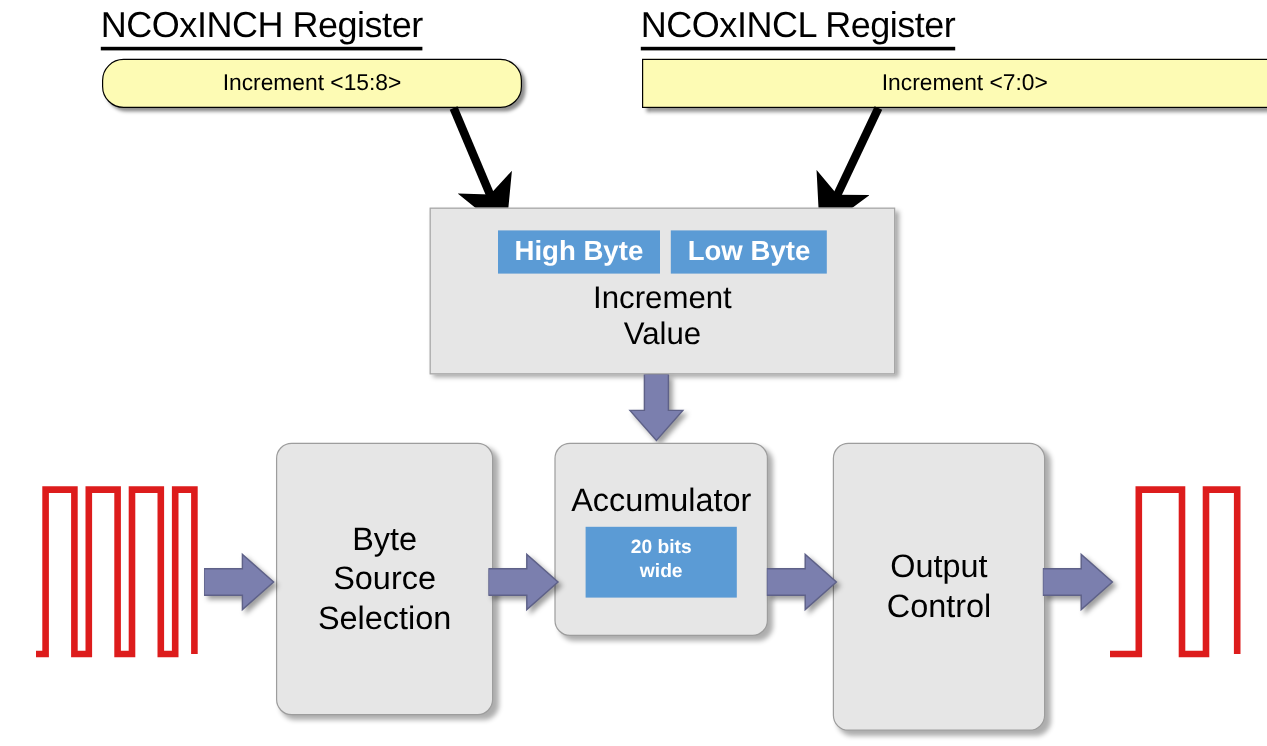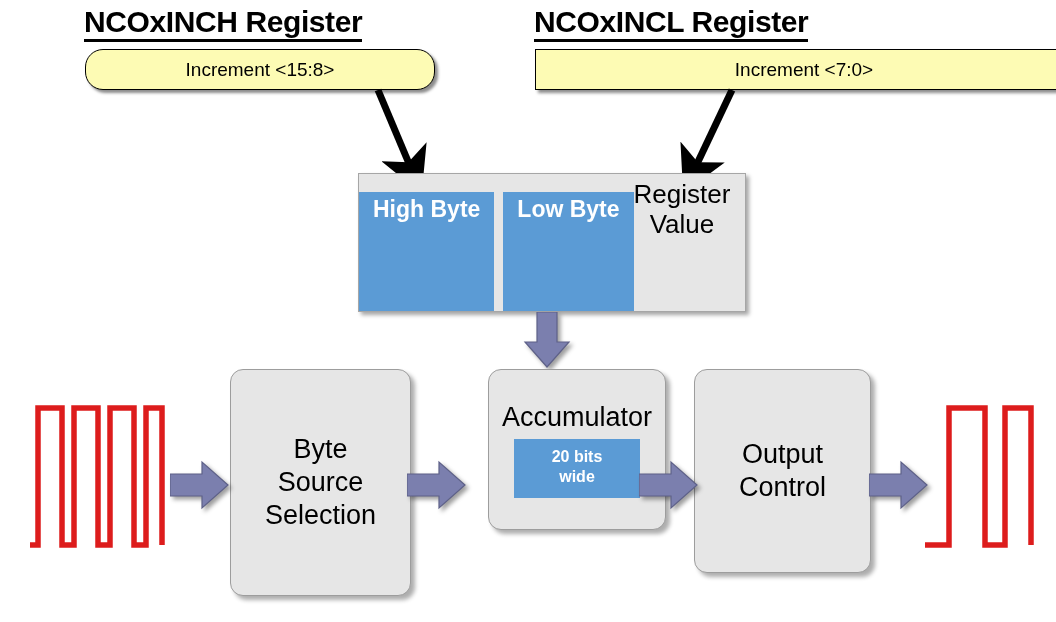--- a/index.html
+++ b/index.html
@@ -14,21 +14,21 @@
     position: relative;
     width: 1056px;
     height: 622px;
     background: #ffffff;
     overflow: hidden;
   }
 
   
   .reg-title {
     position: absolute;
-    font-weight: bold;
+    font-weight: normal;
     font-size: 30px;
     color: #000000;
     letter-spacing: -0.4px;
     white-space: nowrap;
     border-bottom: 3px solid #000000;
     padding-bottom: 1px;
     line-height: 1.05;
   }
 
   
@@ -49,21 +49,22 @@
   }
 
   
   .incval-box {
     position: absolute;
     background: #E6E6E6;
     border: 1.5px solid #A6A6A6;
     box-shadow: 3px 3px 4px rgba(0,0,0,0.35);
     box-sizing: border-box;
     display: flex;
-    flex-direction: row;
+    flex-direction: column;
+    align-items: center;
   }
   .byte-row {
     display: flex;
     gap: 9px;
     margin-top: 18px;
   }
   .byte-chip {
     background: #5B9BD5;
     color: #ffffff;
     font-weight: bold;
@@ -168,46 +169,46 @@
     </defs>
     <line x1="82" y1="2" x2="46" y2="78" stroke="#000000" stroke-width="7" marker-end="url(#blkArrowL)"></line>
   </svg>
 
   <div class="incval-box" style="left:358px; top:173px; width:388px; height:139px;">
     <div class="byte-row">
       <span class="byte-chip">High Byte</span>
       <span class="byte-chip">Low Byte</span>
     </div>
     <div class="incval-text">
-      <div>Register</div>
+      <div>Increment</div>
       <div>Value</div>
     </div>
   </div>
 
   <svg class="parrow" style="left:522px; top:312px;" width="60" height="60" viewBox="0 0 60 60">
     <polygon points="20,0 20,30 8,30 30,55 52,30 40,30 40,0" transform="translate(-5,0)" fill="#7B7FAE" stroke="#5E6188" stroke-width="1.2"></polygon>
   </svg>
 
   <div class="block" style="left:230px; top:369px; width:181px; height:227px;">
     <div class="block-label">
       <div>Byte</div>
       <div>Source</div>
       <div>Selection</div>
     </div>
   </div>
 
-  <div class="block" style="left:488px; top:369px; width:178px; height:161px;">
+  <div class="block" style="left:462px; top:369px; width:178px; height:161px;">
     <div class="block-label overflow">Accumulator</div>
     <div class="bits-chip">
       <div>20 bits</div>
       <div>wide</div>
     </div>
   </div>
 
-  <div class="block" style="left:694px; top:369px; width:177px; height:204px;">
+  <div class="block" style="left:694px; top:369px; width:177px; height:240px;">
     <div class="block-label">
       <div>Output</div>
       <div>Control</div>
     </div>
   </div>
 
   <svg class="parrow" style="left:170px; top:460px;" width="62" height="50" viewBox="0 0 62 50">
     <polygon points="0,14 32,14 32,2 58,25 32,48 32,36 0,36" fill="#7B7FAE" stroke="#5E6188" stroke-width="1.2"></polygon>
   </svg>
 

